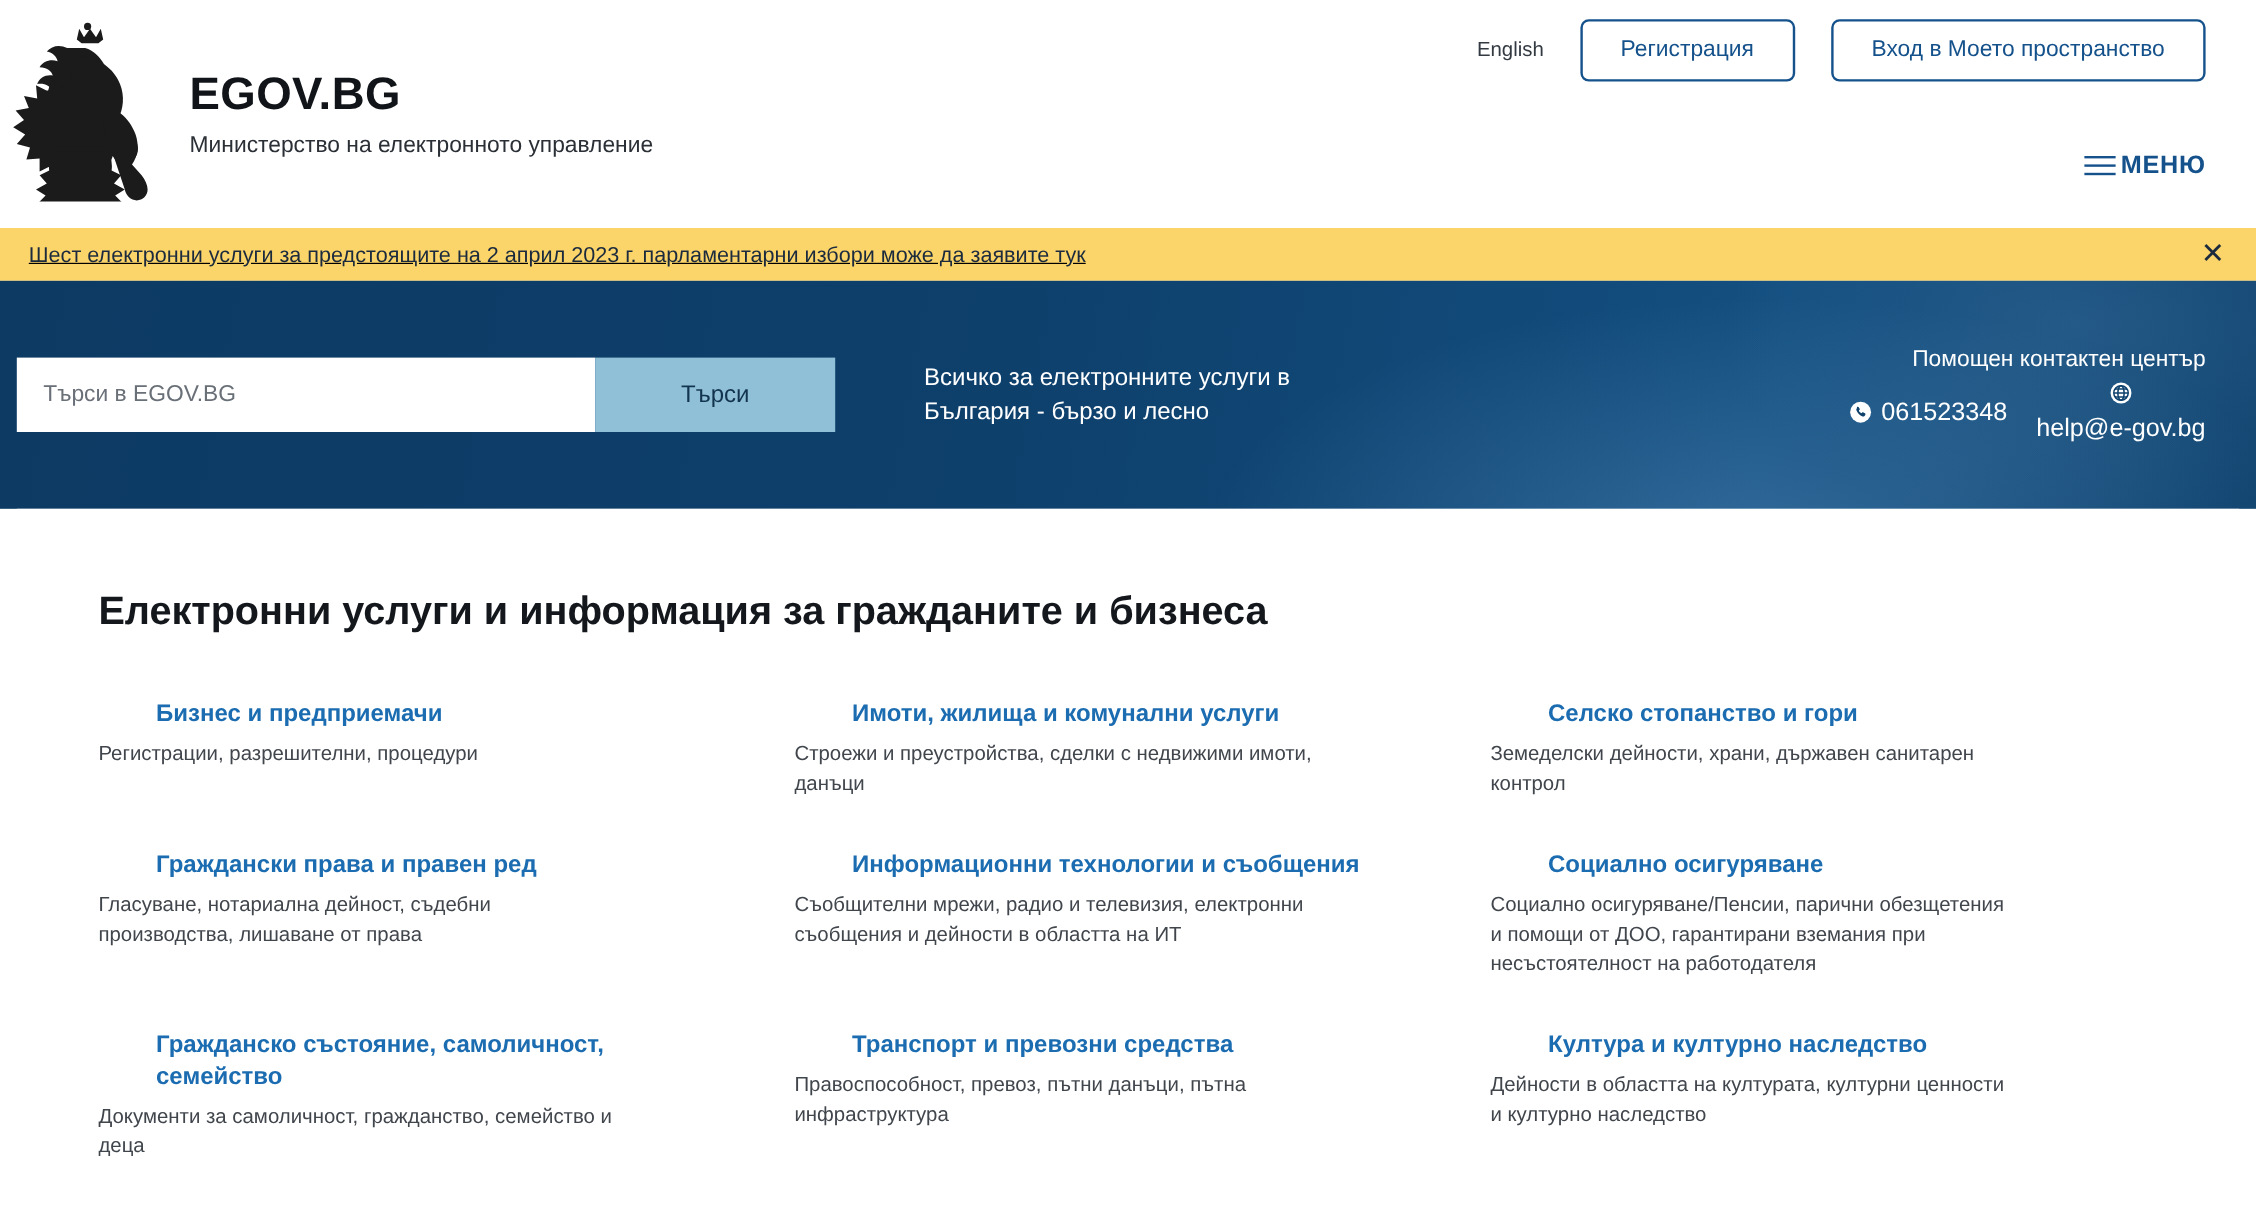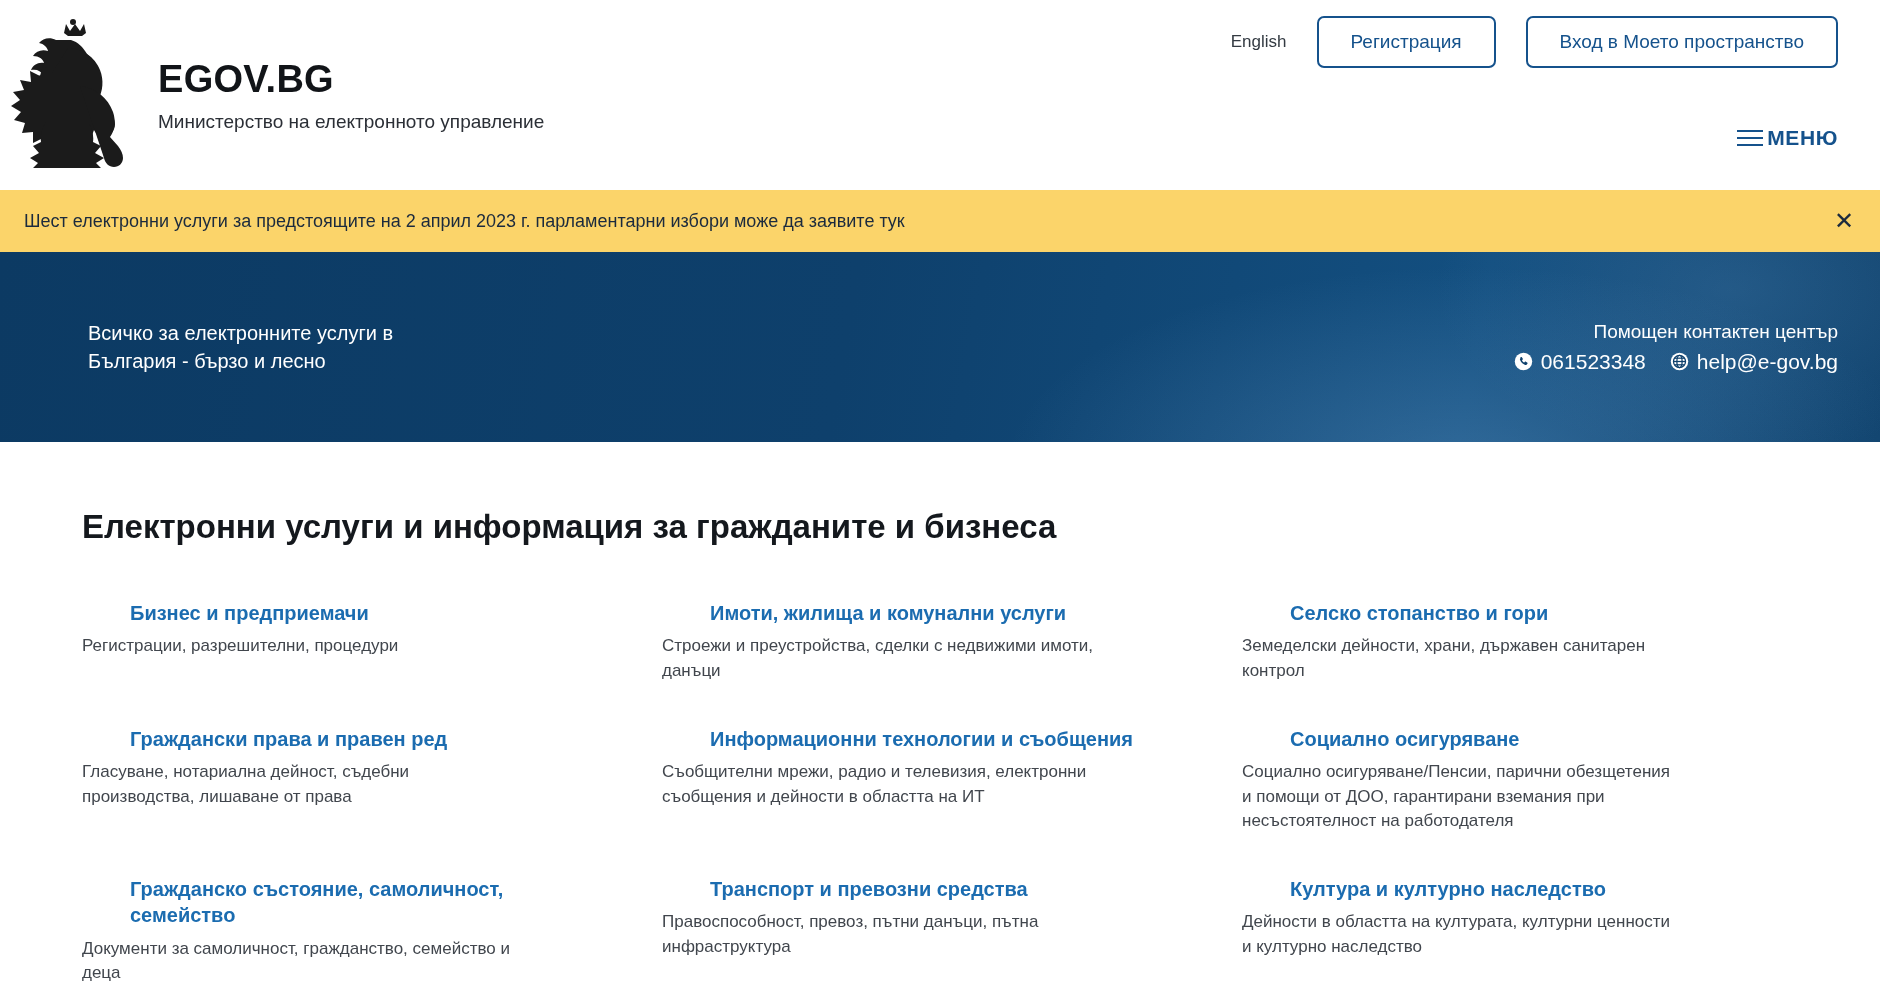--- a/index.html
+++ b/index.html
@@ -58,24 +58,25 @@
   }
   .burger { display: inline-flex; flex-direction: column; gap: 5px; }
   .burger span { display: block; width: 26px; height: 2px; background: #15528c; }
   .menu-label {
     font-size: 21px; font-weight: 700; color: #15528c; letter-spacing: 0.6px;
   }
 
   
   .notice {
     position: relative;
-    height: 62px;
+    height: 44px;
     background: #fbd46a;
     display: flex; align-items: center;
     padding: 0 24px;
+    text-decoration: underline;
   }
   .notice-text {
     font-size: 18px; color: #1b2a3d;
   }
   .notice-close {
     position: absolute; right: 26px; top: 50%;
     transform: translateY(-50%);
     background: none; border: none; cursor: pointer;
     font-size: 24px; color: #1b2a3d; line-height: 1;
     font-family: inherit;
@@ -135,21 +136,21 @@
     text-align: right;
     color: #ffffff;
     padding-right: 28px;
   }
   .contact-title { font-size: 19px; margin-bottom: 7px; }
   .contact-row {
     display: flex; align-items: center; justify-content: flex-end; gap: 10px;
     font-size: 21px;
   }
   .contact-item { display: inline-flex; align-items: center; gap: 8px; }
-  .contact-item + .contact-item { margin-left: 14px; }
+  .contact-item + .contact-item { margin-left: 14px; flex-direction: column; }
   .cicon { width: 19px; height: 19px; flex: none; }
 
   
   .main-card {
     position: relative;
     margin: 0 14px;
     background: #ffffff;
     min-height: 562px;
     padding: 66px 68px 0 68px;
   }
@@ -216,20 +217,24 @@
 </div>
 
 <div class="notice">
   <span class="notice-text">Шест електронни услуги за предстоящите на 2 април 2023 г. парламентарни избори може да заявите тук</span>
   <button class="notice-close">✕</button>
 </div>
 
 <div class="hero">
   <div class="hero-inner">
 
+    <div class="search-wrap">
+      <input class="search-input" type="text" placeholder="Търси в EGOV.BG" style="">
+      <button class="search-btn">Търси</button>
+    </div>
 
     <div class="hero-tagline">Всичко за електронните услуги в България - бързо и лесно</div>
 
     <div class="hero-contact">
       <div class="contact-title">Помощен контактен център</div>
       <div class="contact-row">
         <span class="contact-item">
           <svg class="cicon" viewBox="0 0 24 24">
             <circle cx="12" cy="12" r="11" fill="#ffffff"></circle>
             <path d="M8.2 6.5c.6-.5 1.5-.4 1.9.3l.9 1.5c.3.5.2 1.1-.3 1.5l-.6.5c.5 1.3 1.6 2.4 2.9 2.9l.5-.6c.4-.5 1-.6 1.5-.3l1.5.9c.7.4.8 1.3.3 1.9l-.7.8c-.5.6-1.3.8-2 .5-3-1.1-5.4-3.5-6.5-6.5-.3-.7-.1-1.5.5-2z" fill="#0e406c"></path>

